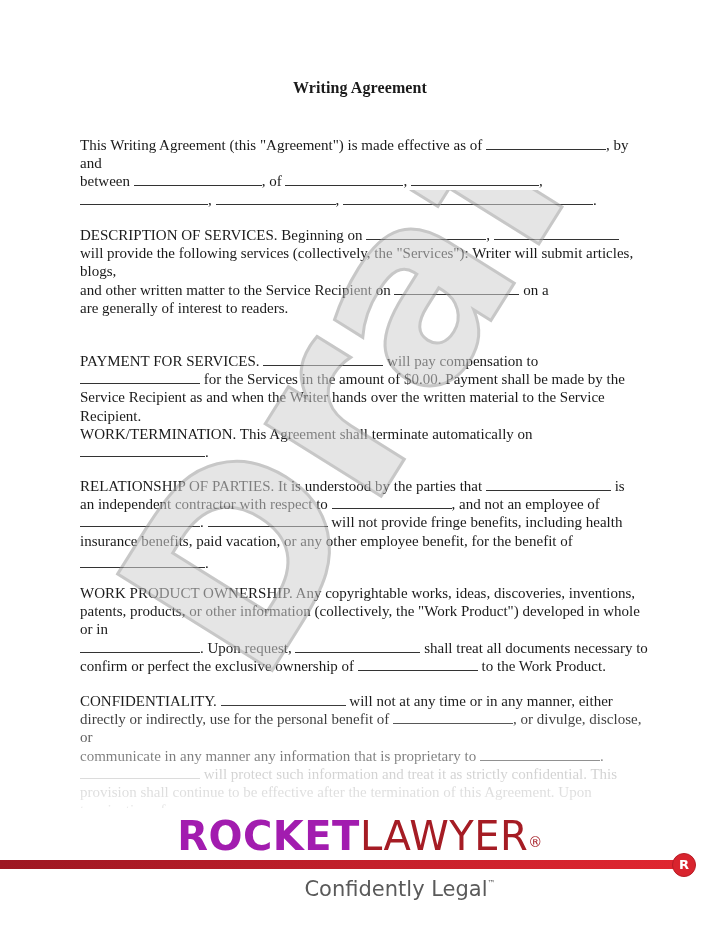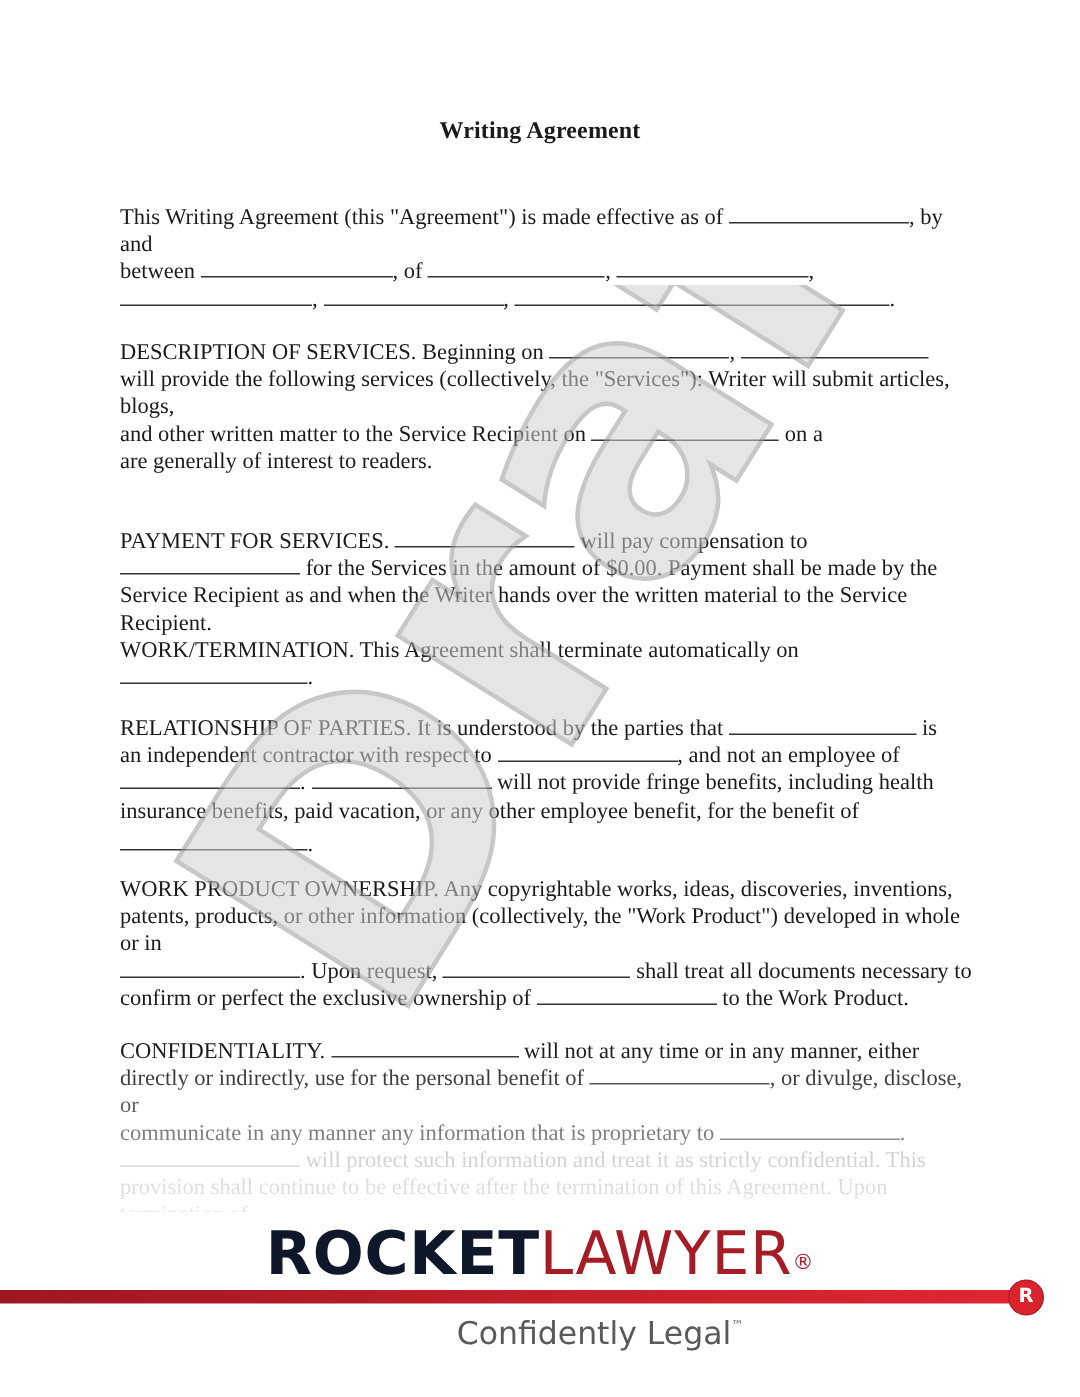--- a/index.html
+++ b/index.html
@@ -34,21 +34,21 @@
     pointer-events: none; opacity: 0.55;
   }
   .logo-area {
     position: absolute; left: 0; top: 808px; width: 720px; height: 123px; background: #ffffff;
   }
   .logo-text {
     position: absolute; top: 4px; left: 0; width: 720px; text-align: center;
     font-family: "DejaVu Sans", "Liberation Sans", sans-serif; font-size: 40px; line-height: 48px;
     letter-spacing: 0.5px;
   }
-  .logo-rocket { color: #0f172a; font-weight: bold; }
+  .logo-rocket { color: #a21caf; font-weight: bold; }
   .logo-lawyer { color: #a51c24; font-weight: normal; }
   .logo-reg { color: #a51c24; font-size: 14px; vertical-align: top; position: relative; top: 6px; }
   .red-bar {
     position: absolute; left: 0; top: 860px; width: 676px; height: 9px;
     background: linear-gradient(to right, #9d1722 0%, #c4202b 55%, #e02630 100%);
   }
   .r-badge {
     position: absolute; left: 672px; top: 853px; width: 22px; height: 22px; border-radius: 50%;
     background: #d9242e; color: #fff; font-family: "DejaVu Sans", sans-serif; font-weight: bold;
     font-size: 13px; line-height: 22px; text-align: center; border: 1px solid #b71d26;

